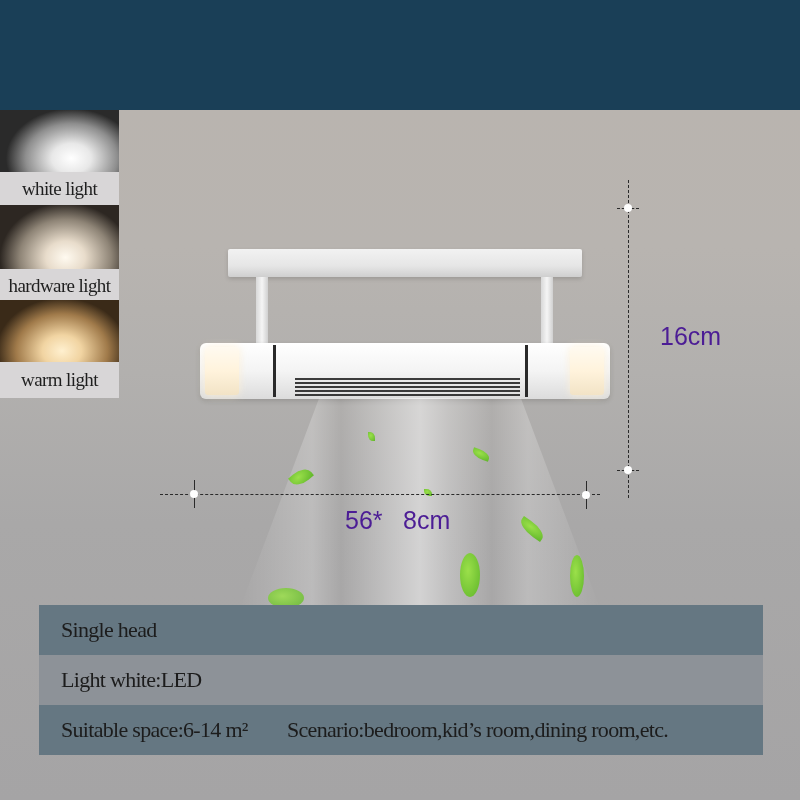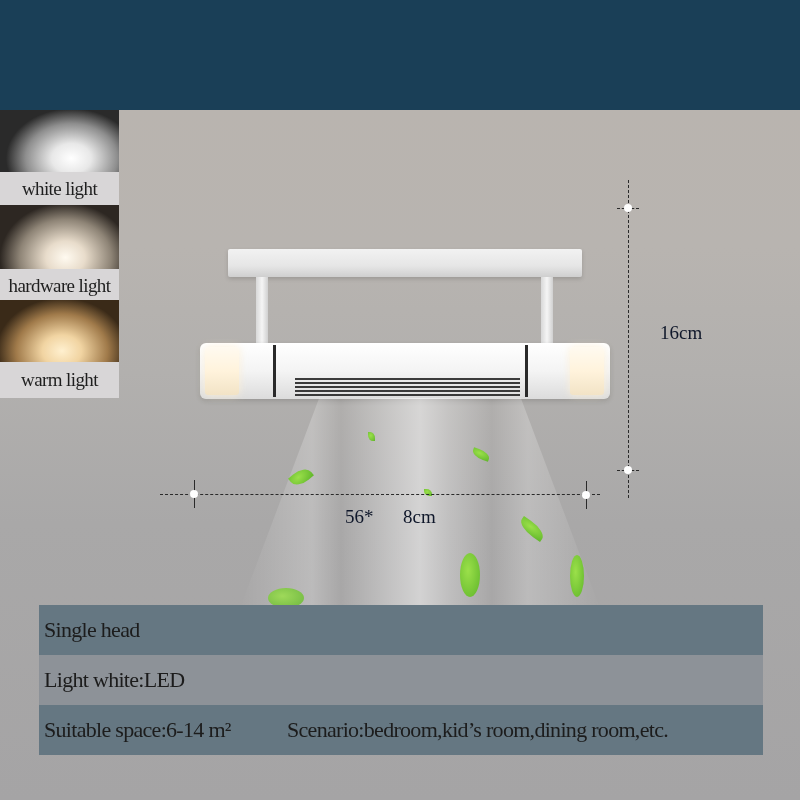--- a/index.html
+++ b/index.html
@@ -54,28 +54,28 @@
       linear-gradient(90deg, transparent 0%, rgba(255,255,255,0.25) 20%, transparent 28%, rgba(255,255,255,0.3) 40%, rgba(255,255,255,0.55) 50%, rgba(255,255,255,0.3) 58%, transparent 70%, rgba(255,255,255,0.25) 80%, transparent 100%);
     clip-path: polygon(22% 0, 78% 0, 100% 100%, 0 100%); opacity: 0.9; }
   .leaf { position: absolute; background: radial-gradient(ellipse at 40% 40%, #9be04a, #5fb52a); border-radius: 0 70% 0 70%; }
 
   
   .dim-h { position: absolute; left: 160px; top: 494px; width: 440px; border-top: 1px dashed #2a2a2a; }
   .dim-v { position: absolute; left: 628px; top: 180px; height: 318px; border-left: 1px dashed #2a2a2a; }
   .tick-h { position: absolute; width: 22px; border-top: 1px dashed #2a2a2a; }
   .tick-v { position: absolute; height: 28px; border-left: 1px solid #2a2a2a; }
   .dot { position: absolute; width: 8px; height: 8px; border-radius: 50%; background: #ffffff; }
-  .dim-label { position: absolute; font-family: Liberation Serif, serif; font-size: 19px; color: #0f172a; }
+  .dim-label { position: absolute; font-family: Liberation Sans, sans-serif; font-size: 25px; color: #4c1d95; }
 
   
   .spec { position: absolute; left: 39px; top: 605px; width: 724px; }
   .spec-row { position: relative; height: 50px; display: flex; align-items: center; font-size: 22px; color: #1c1c1c; letter-spacing: -0.7px; }
   .row-dark { background: #657782; }
   .row-light { background: #8d9298; }
-  .spec-row .c1 { position: absolute; left: 5px; white-space: nowrap; text-align: right; }
+  .spec-row .c1 { position: absolute; left: 22px; white-space: nowrap; text-align: right; }
   .spec-row .c2 { position: absolute; white-space: nowrap; }
 </style>
 </head>
 <body>
 
 <div class="banner"></div>
 
 <div class="scene"></div>
 
 <div class="swatch sw-white">

